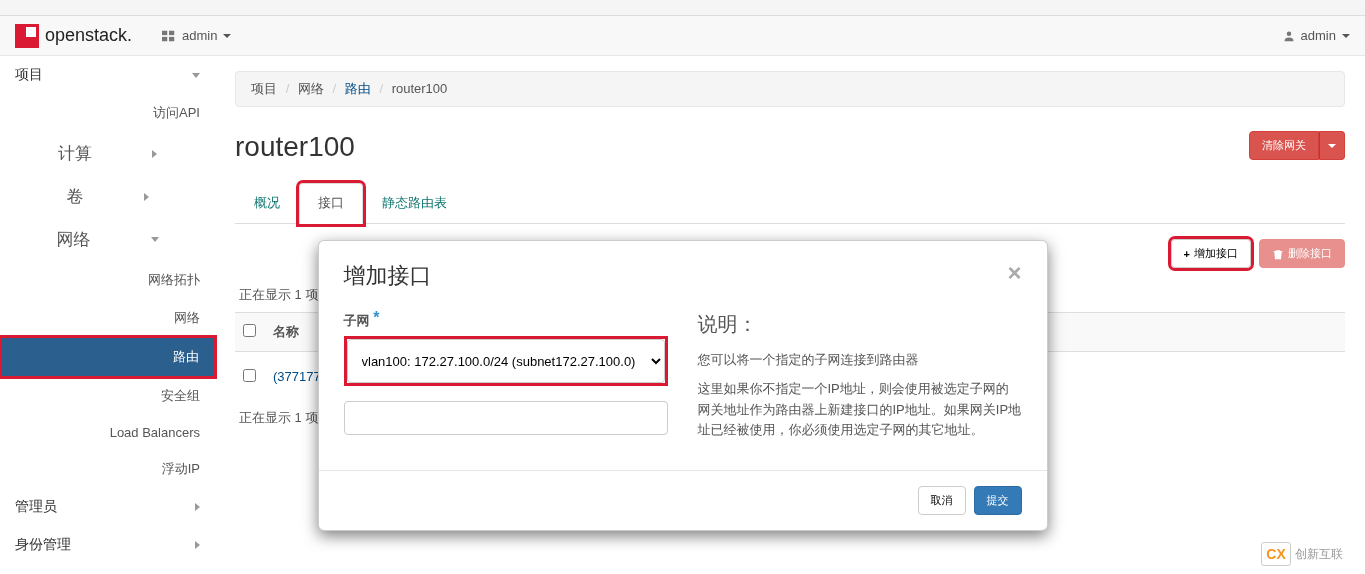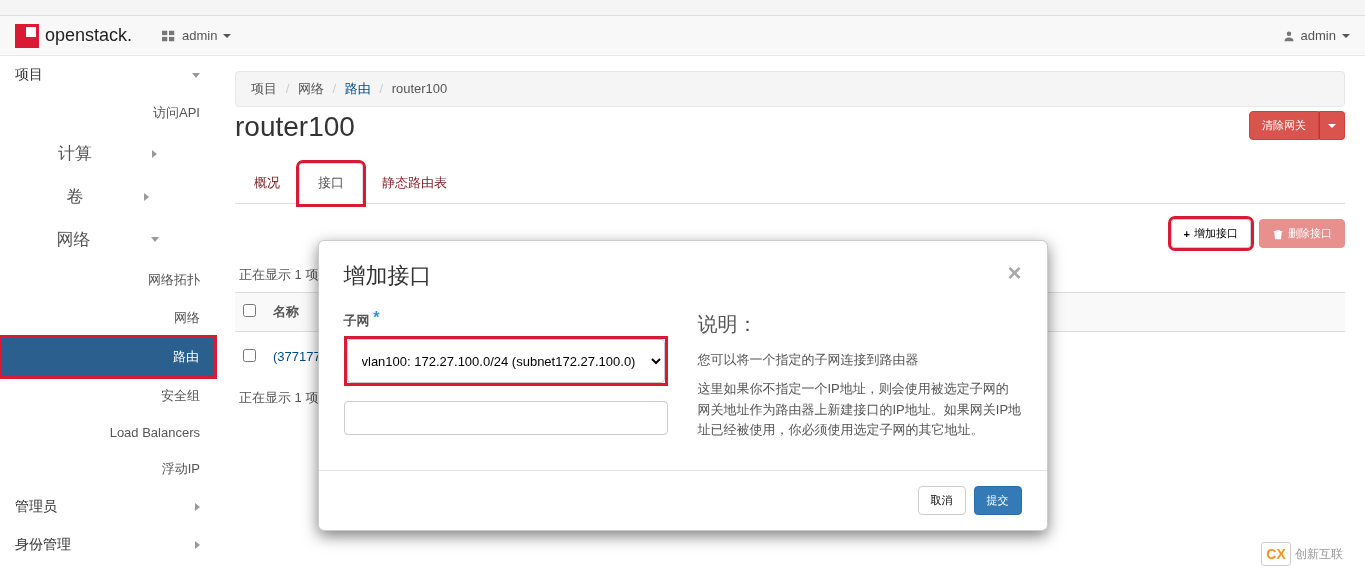--- a/index.html
+++ b/index.html
@@ -29,40 +29,40 @@
     .sidebar-sub-header span:first-child { text-align:right; }
     .chevron-right { width:0; height:0; border-top:4px solid transparent; border-bottom:4px solid transparent; border-left:5px solid #999; }
     .chevron-down { width:0; height:0; border-left:4px solid transparent; border-right:4px solid transparent; border-top:5px solid #999; }
     .sidebar-items { }
     .sidebar-item { display:block; padding:10px 15px; text-align:right; color:#555; cursor:pointer; }
     .sidebar-item.active { background:#2b5f8e; color:#fff; }
     .sidebar-item.active-highlight { border:3px solid #da1a32; margin:-2px; }
     
     
     .content { flex:1; padding:15px 20px; position:relative; }
-    .breadcrumb { background:#f5f5f5; border:1px solid #e7e7e7; padding:8px 15px; border-radius:4px; margin-bottom:4px; }
+    .breadcrumb { background:#f5f5f5; border:1px solid #e7e7e7; padding:8px 15px; border-radius:4px; margin-bottom:24px; }
     .breadcrumb span { color:#555; }
     .breadcrumb a { color:#004a85; text-decoration:none; }
     .breadcrumb .sep { color:#ccc; margin:0 5px; }
     
     .page-head { display:flex; justify-content:space-between; align-items:flex-start; margin-bottom:20px; }
     .page-title { font-size:28px; font-weight:400; color:#333; }
     .head-actions { display:flex; gap:0; }
     .btn { display:inline-flex; align-items:center; gap:4px; padding:6px 12px; border:1px solid #ccc; border-radius:4px; background:#fff; font-size:11px; cursor:pointer; }
     .btn-danger { background:#d9534f; border-color:#d43f3a; color:#fff; border-top-right-radius:0; border-bottom-right-radius:0; }
     .btn-danger-caret { background:#d9534f; border-color:#d43f3a; color:#fff; border-top-left-radius:0; border-bottom-left-radius:0; border-left-color:#c9302c; padding:6px 8px; }
     .btn-danger-caret .caret { border-top-color:#fff; }
     .btn-default { background:#fff; }
     .btn-primary { background:#337ab7; border-color:#2e6da4; color:#fff; }
     .btn-disabled-danger { background:#e7908d; border-color:#e7908d; color:#fff; cursor:not-allowed; }
     .btn-highlight { outline:3px solid #da1a32; }
     
     
     .tabs { border-bottom:1px solid #ddd; display:flex; gap:0; margin-bottom:15px; }
-    .tab { padding:10px 18px; color:#7f1d1d; cursor:pointer; border:1px solid transparent; }
+    .tab { padding:10px 18px; color:#0f766e; cursor:pointer; border:1px solid transparent; }
     .tab.active { border:1px solid #ddd; border-bottom-color:#fff; border-radius:4px 4px 0 0; background:#fff; color:#555; margin-bottom:-1px; }
     .tab.highlight { outline:3px solid #da1a32; }
     
     
     .table-actions { display:flex; justify-content:flex-end; gap:8px; margin-bottom:10px; }
     .table-info { padding:8px 4px; color:#555; }
     .table { width:100%; border-collapse:collapse; }
     .table th, .table td { padding:10px 8px; border-top:1px solid #ddd; text-align:left; font-weight:normal; }
     .table th { background:#f9f9f9; color:#555; font-weight:bold; }
     .table a { color:#004a85; text-decoration:none; }

